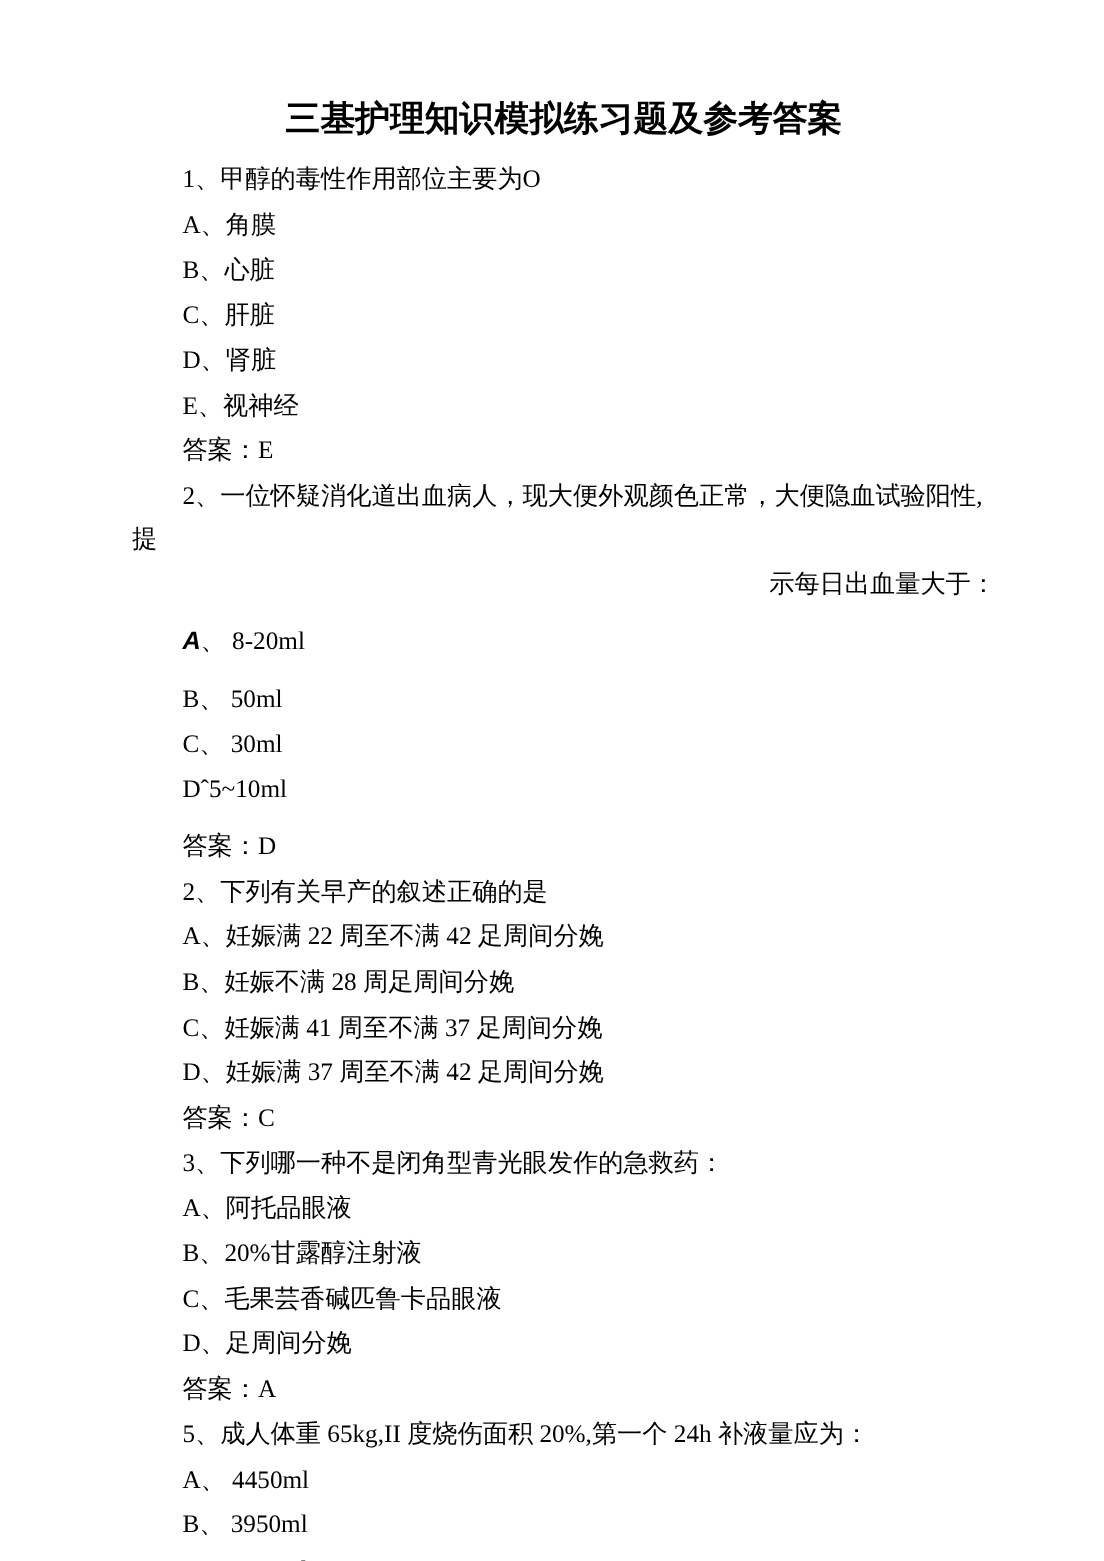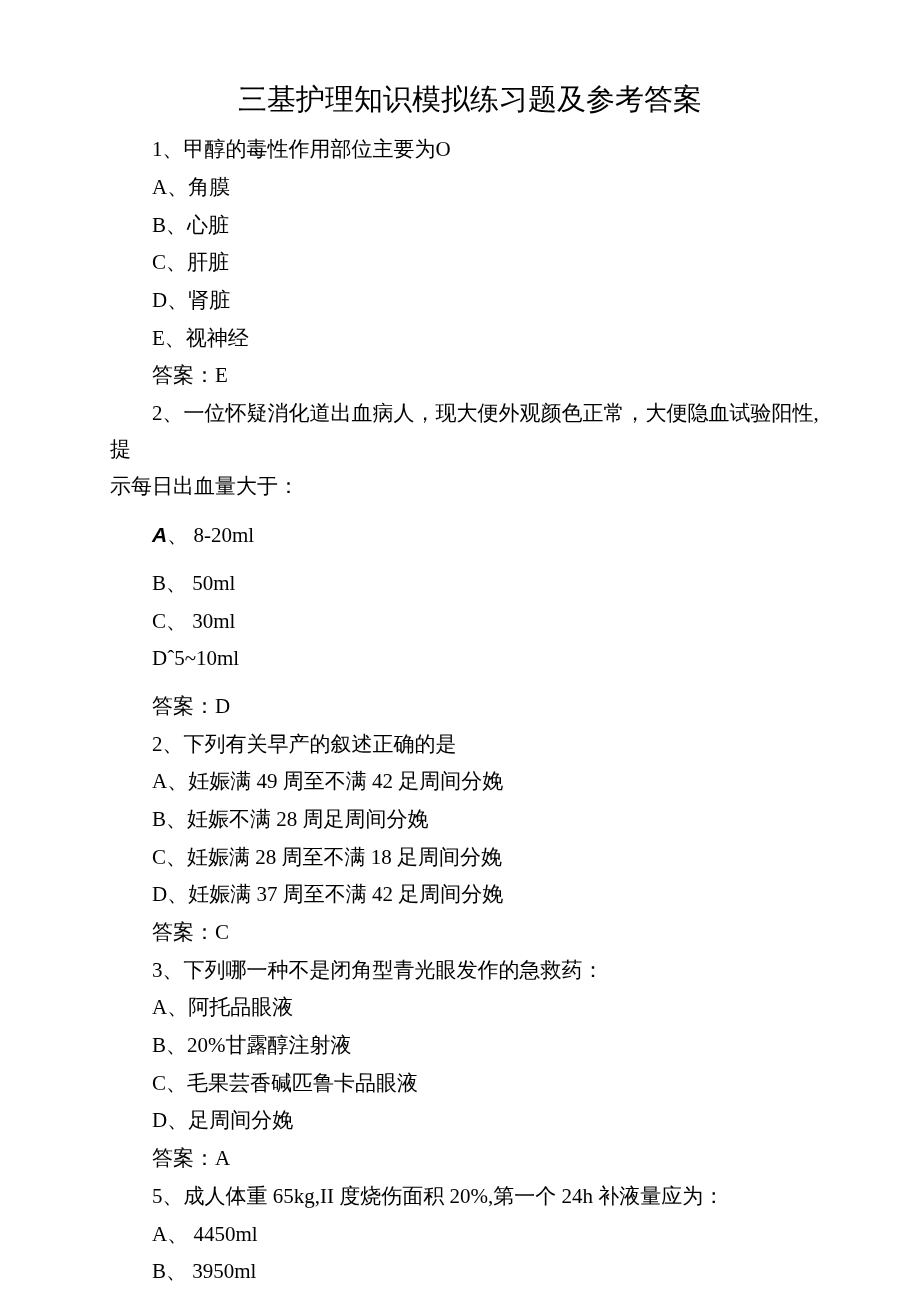--- a/index.html
+++ b/index.html
@@ -9,30 +9,31 @@
       min-height: 1301px;
       font-family: "SimSun", "宋体", serif;
       font-size: 21px;
       color: #000;
       line-height: 1.7;
       padding: 75px 90px 60px 110px;
     }
     .title {
       text-align: center;
       font-size: 29px;
-      font-weight: normal;
+      font-weight: bold;
       margin-bottom: 8px;
       font-family: "SimSun", "宋体", serif;
     }
     .line {
       text-indent: 2em;
       margin-bottom: 2px;
     }
     .no-indent {
       text-indent: 0;
+      text-align: right;
     }
     .special-font {
       font-family: Arial, sans-serif;
       font-style: italic;
       font-weight: bold;
     }
     .extra-space {
       margin-bottom: 12px;
     }
   </style>
@@ -51,23 +52,23 @@
 
 <div class="line">2、一位怀疑消化道出血病人，现大便外观颜色正常，大便隐血试验阳性,提</div>
 <div class="line no-indent extra-space">示每日出血量大于：</div>
 <div class="line extra-space"><span class="special-font">A</span><span>、 8-20ml</span></div>
 <div class="line">B、 50ml</div>
 <div class="line">C、 30ml</div>
 <div class="line extra-space">Dˆ5~10ml</div>
 <div class="line">答案：D</div>
 
 <div class="line">2、下列有关早产的叙述正确的是</div>
-<div class="line">A、妊娠满 49 周至不满 42 足周间分娩</div>
+<div class="line">A、妊娠满 22 周至不满 42 足周间分娩</div>
 <div class="line">B、妊娠不满 28 周足周间分娩</div>
-<div class="line">C、妊娠满 28 周至不满 18 足周间分娩</div>
+<div class="line">C、妊娠满 41 周至不满 37 足周间分娩</div>
 <div class="line">D、妊娠满 37 周至不满 42 足周间分娩</div>
 <div class="line">答案：C</div>
 
 <div class="line">3、下列哪一种不是闭角型青光眼发作的急救药：</div>
 <div class="line">A、阿托品眼液</div>
 <div class="line">B、20%甘露醇注射液</div>
 <div class="line">C、毛果芸香碱匹鲁卡品眼液</div>
 <div class="line">D、足周间分娩</div>
 <div class="line">答案：A</div>
 

